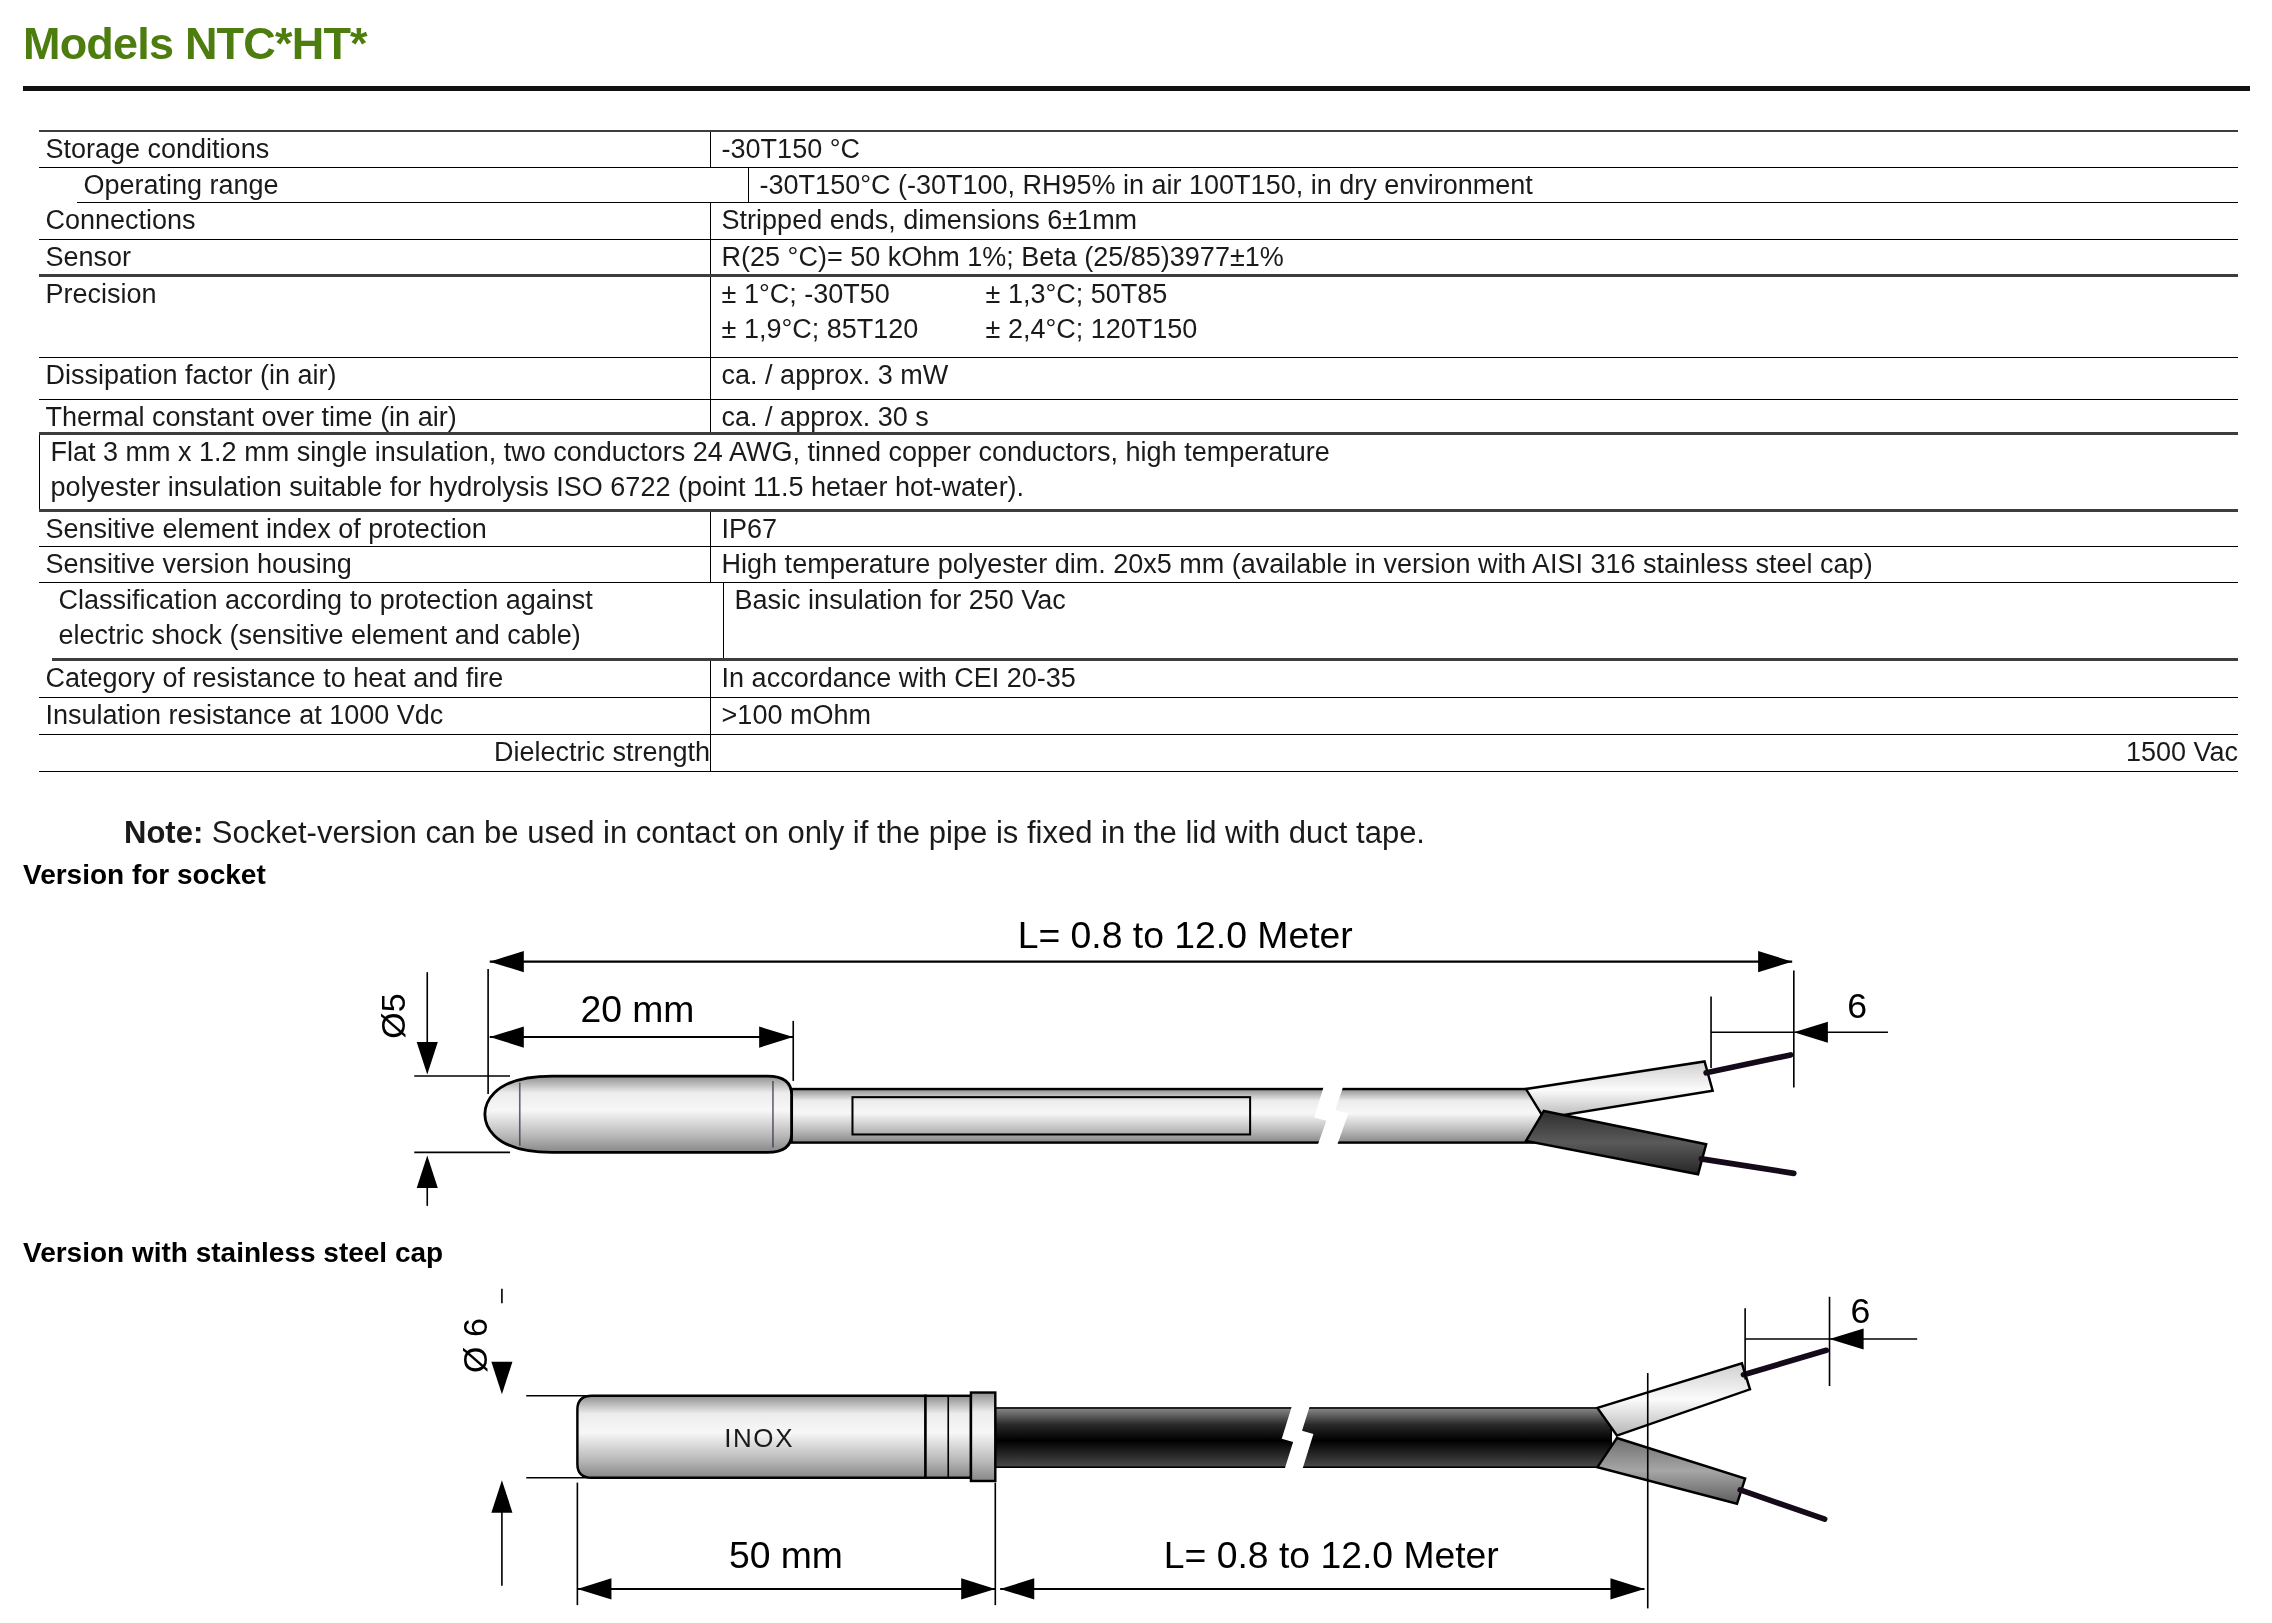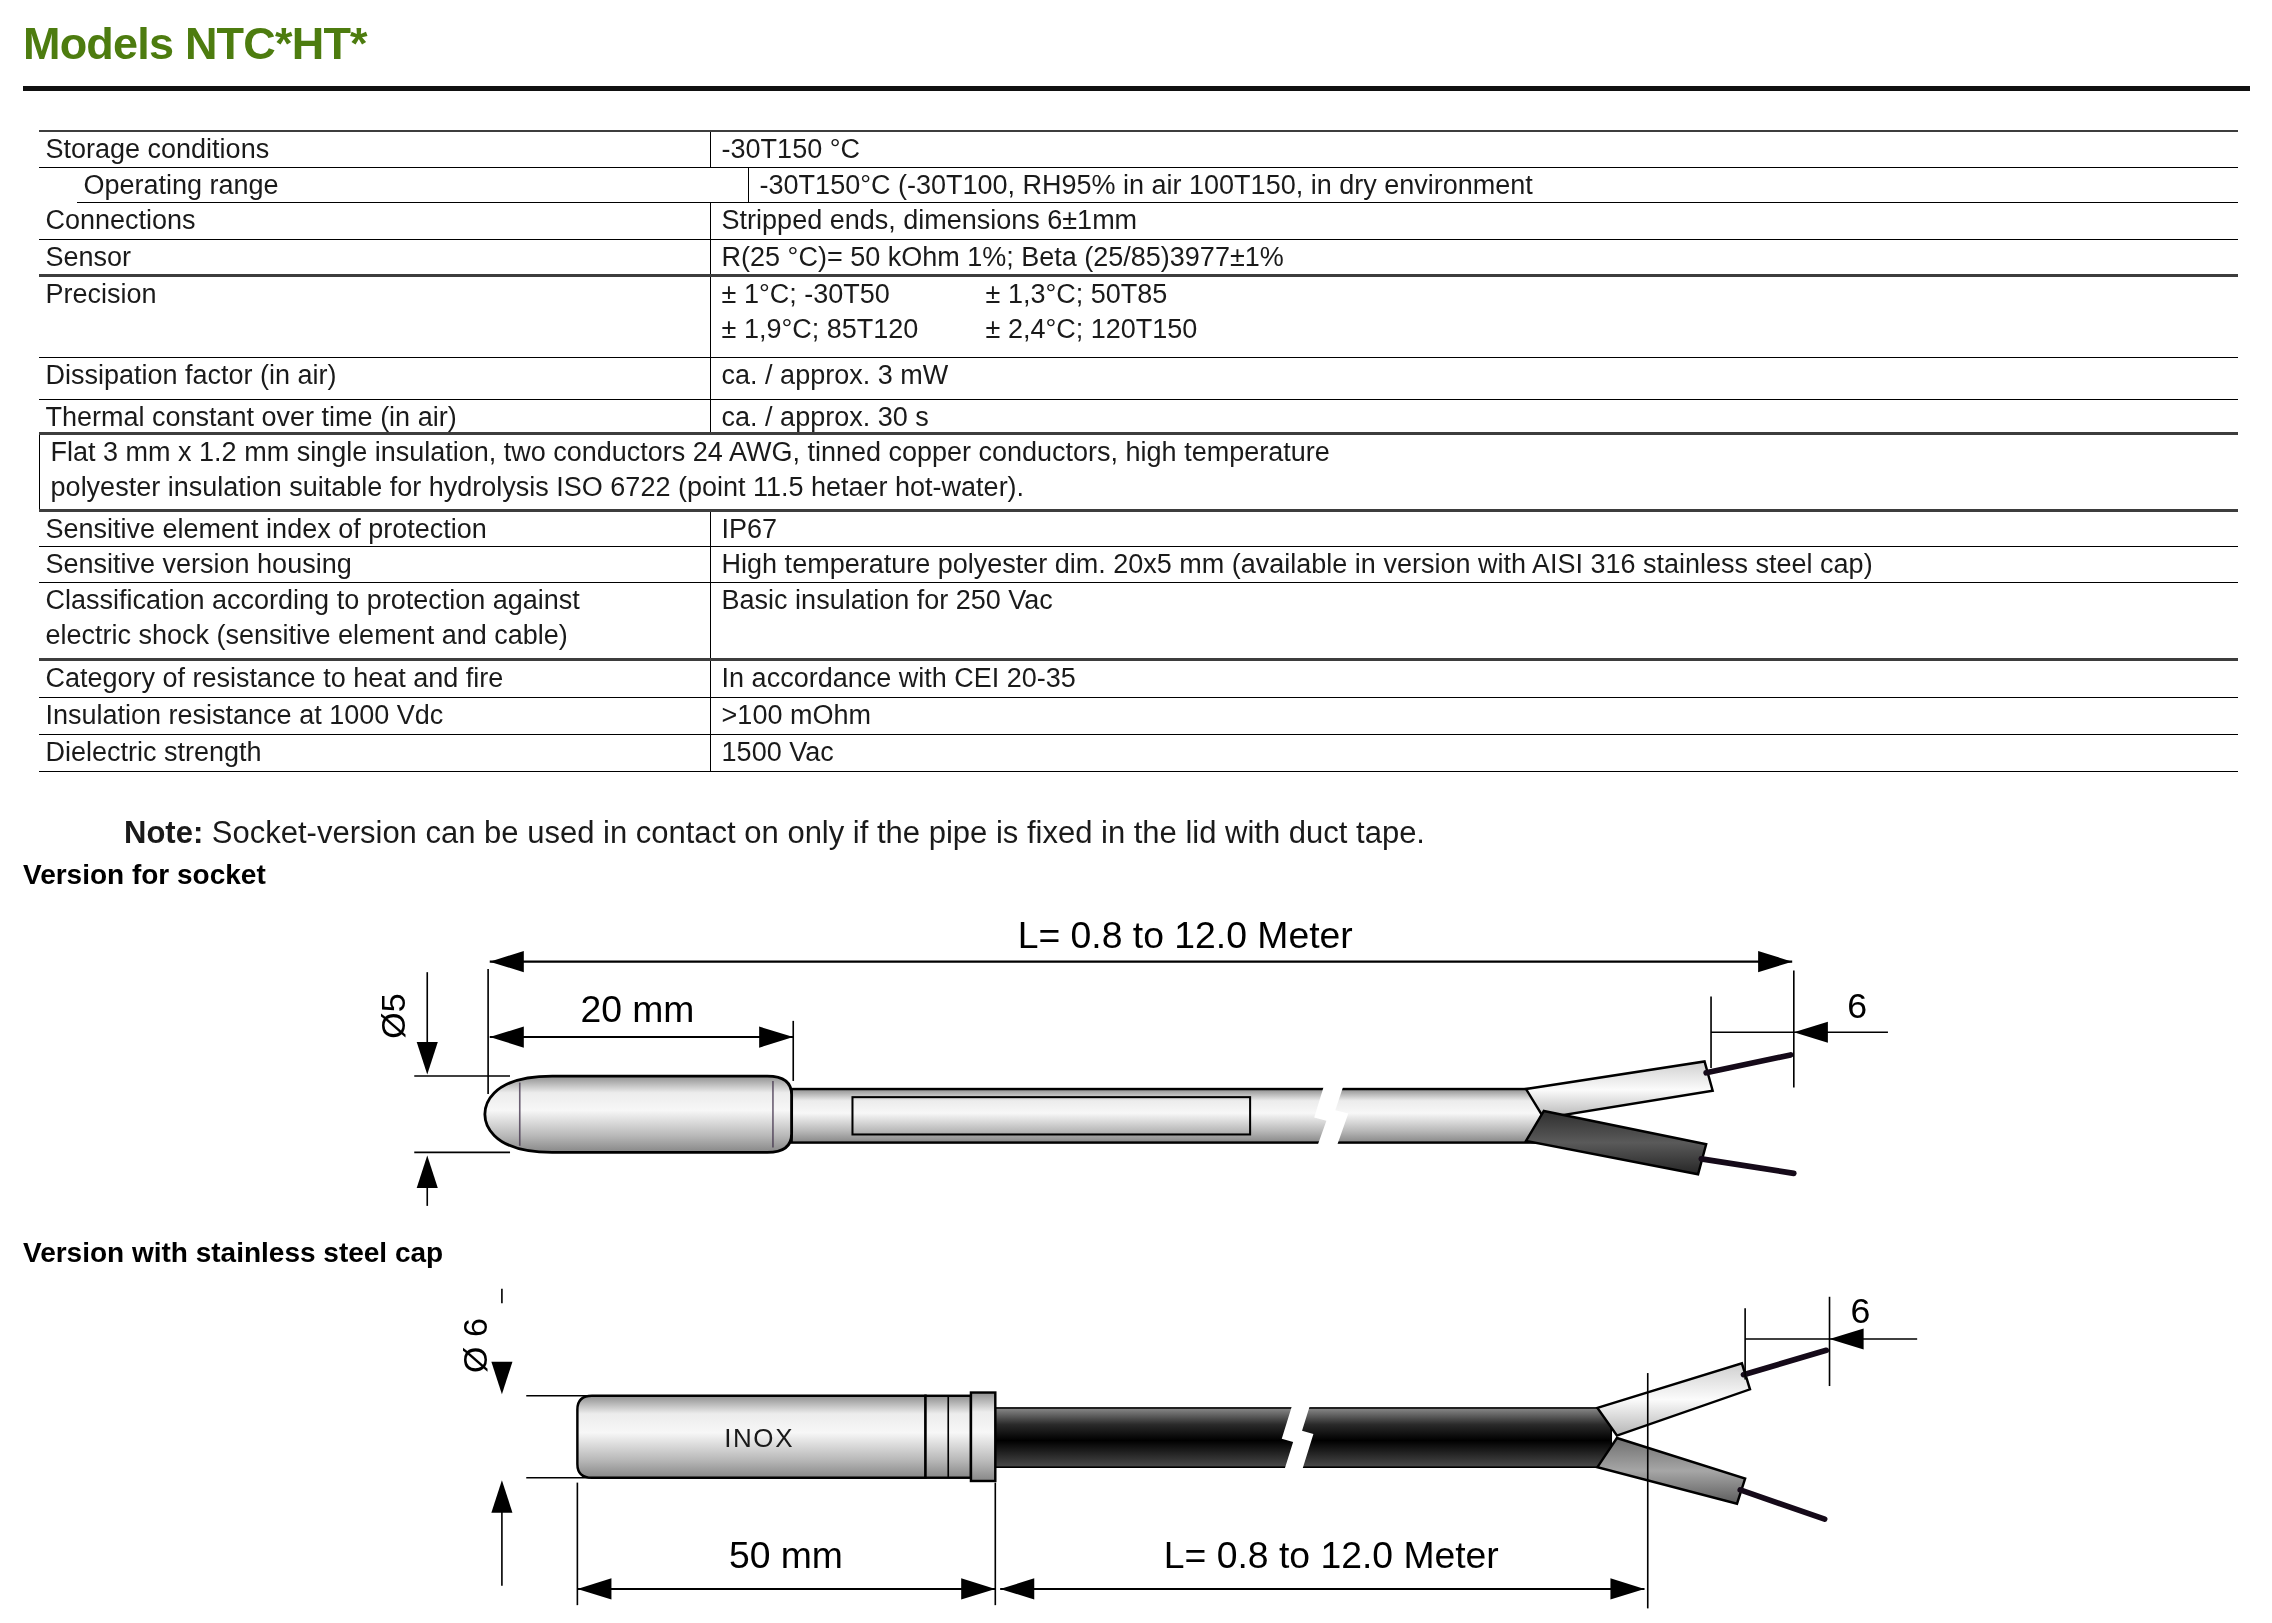--- a/index.html
+++ b/index.html
@@ -117,21 +117,21 @@
       </div>
     </div>
     <div class="trow" style="height: 36px;">
       <div class="tlabel">
         <div>Sensitive version housing</div>
       </div>
       <div class="tvalue">
         <div>High temperature polyester dim. 20x5 mm (available in version with AISI 316 stainless steel cap)</div>
       </div>
     </div>
-    <div class="trow thick" style="height: 78px;">
+    <div class="trow thick" style="height: 78px; margin-left: 13px;">
       <div class="tlabel">
         <div>Classification according to protection against</div>
         <div>electric shock (sensitive element and cable)</div>
       </div>
       <div class="tvalue">
         <div>Basic insulation for 250 Vac</div>
       </div>
     </div>
     <div class="trow" style="height: 37px;">
       <div class="tlabel">
@@ -142,21 +142,21 @@
       </div>
     </div>
     <div class="trow" style="height: 37px;">
       <div class="tlabel">
         <div>Insulation resistance at 1000 Vdc</div>
       </div>
       <div class="tvalue">
         <div>&gt;100 mOhm</div>
       </div>
     </div>
-    <div class="trow" style="height: 37px;">
+    <div class="trow" style="height: 37px; text-align: right;">
       <div class="tlabel">
         <div>Dielectric strength</div>
       </div>
       <div class="tvalue">
         <div>1500 Vac</div>
       </div>
     </div>
   </div>
 
 <div class="abs" id="note">

